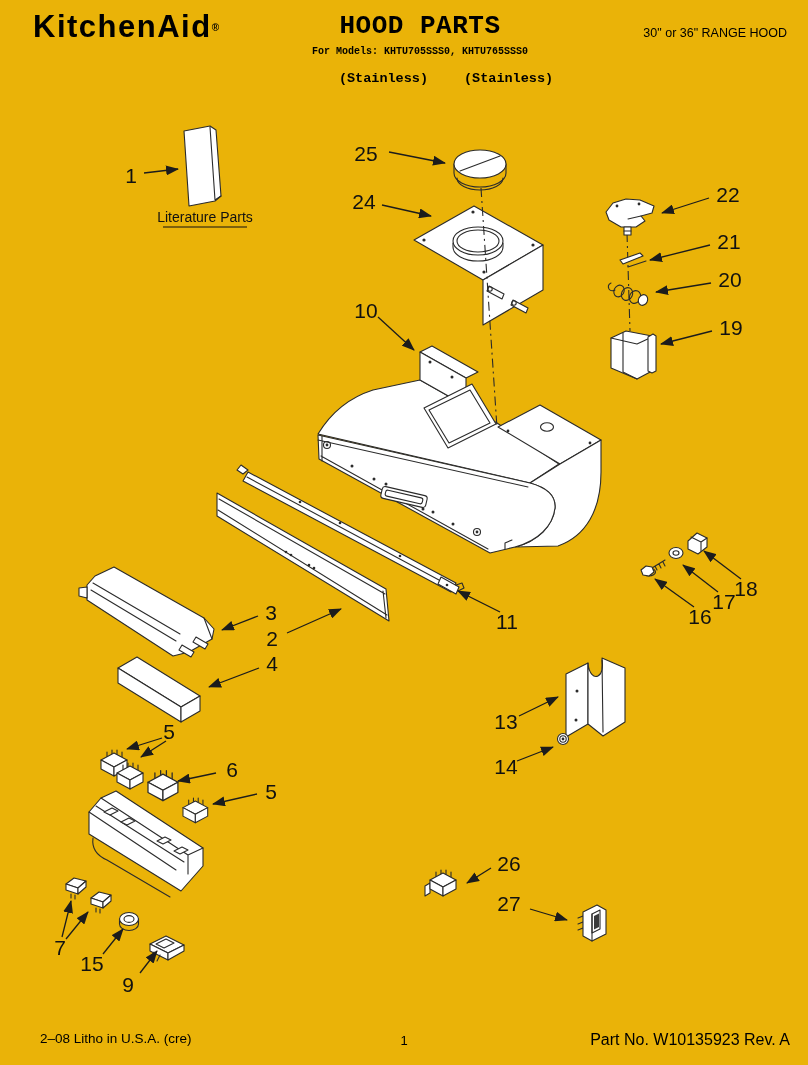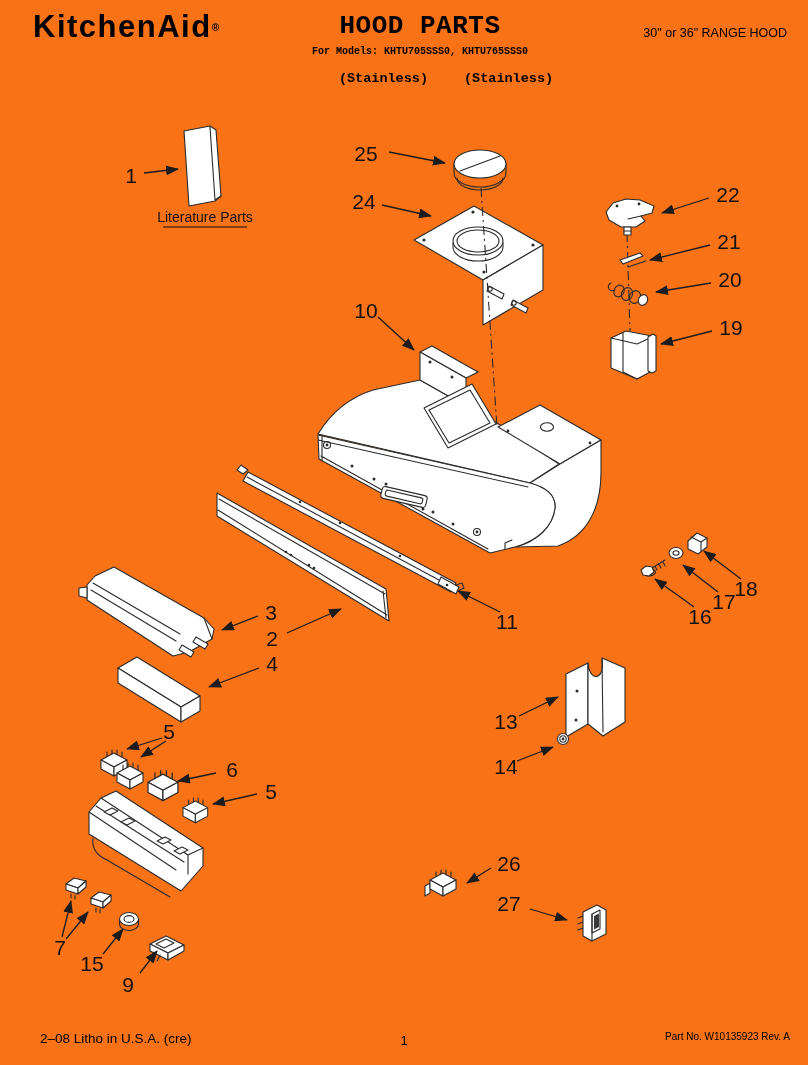--- a/index.html
+++ b/index.html
@@ -1,33 +1,33 @@
 <!DOCTYPE html>
 <html><head>
 <meta charset="utf-8">
 <style>
   html,body{margin:0;padding:0;background:#e8e8e8;}
-  .page{position:relative;width:808px;height:1065px;background:#f97316;overflow:hidden;
+  .page{position:relative;width:808px;height:1065px;background:#eab308;overflow:hidden;
         font-family:"Liberation Sans",sans-serif;color:#000;margin:0 auto;}
   
   .brand{position:absolute;left:33px;top:9px;font-size:31px;font-weight:800;
          letter-spacing:1.5px;white-space:nowrap;}
   .brand .reg{font-size:10px;font-weight:700;vertical-align:6px;letter-spacing:0;}
   .title-block{position:absolute;left:240px;top:11px;width:360px;text-align:center;font-family:Liberation Mono, monospace;}
   .doc-title{font-size:26px;font-weight:bold;letter-spacing:0.5px;}
   .models{font-size:10px;font-weight:bold;margin-top:5px;}
   .finish-row{display:flex;justify-content:center;gap:36px;font-size:13.5px;font-weight:bold;
               margin-top:14px;transform:translateX(26px);}
   .product-type{position:absolute;right:21px;top:26px;font-size:12.5px;}
   
   .ordering{position:absolute;left:0;right:0;top:1008px;text-align:center;
             font-size:11.5px;font-weight:bold;letter-spacing:0.3px;}
   .litho{position:absolute;left:40px;top:1031px;font-size:13.5px;}
   .pageno{position:absolute;left:0;right:0;top:1033px;text-align:center;font-size:13px;}
-  .partno{position:absolute;right:18px;top:1031px;font-size:10px;}
+  .partno{position:absolute;right:18px;top:1031px;font-size:16px;}
   
   svg.diagram{position:absolute;left:0;top:0;}
   .pt{fill:#ffffff;stroke:#2b2b2b;stroke-width:1.1;stroke-linejoin:round;stroke-linecap:round;}
   .ptn{fill:none;stroke:#2b2b2b;stroke-width:1.1;stroke-linejoin:round;stroke-linecap:round;}
   .dot{fill:#2b2b2b;stroke:none;}
   .dd{fill:none;stroke:#2b2b2b;stroke-width:1.1;stroke-dasharray:9 4 2 4;}
   .ln{fill:none;stroke:#1c1c1c;stroke-width:1.3;marker-end:url(#ah);}
   .co{font-size:21px;fill:#111;text-anchor:middle;dominant-baseline:central;
       font-family:"Liberation Sans",sans-serif;}
   .lit{font-size:14px;fill:#111;text-anchor:middle;font-family:"Liberation Sans",sans-serif;}

